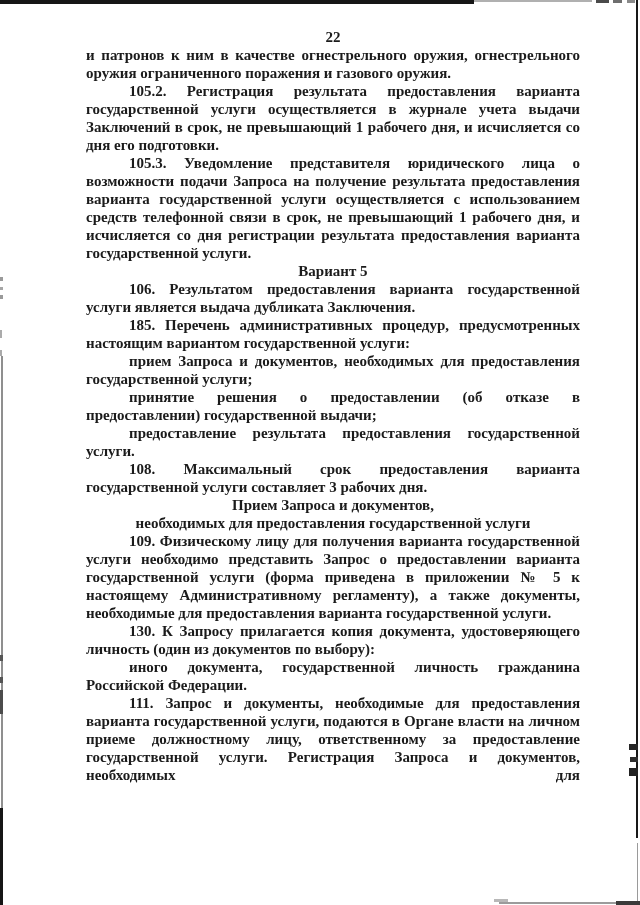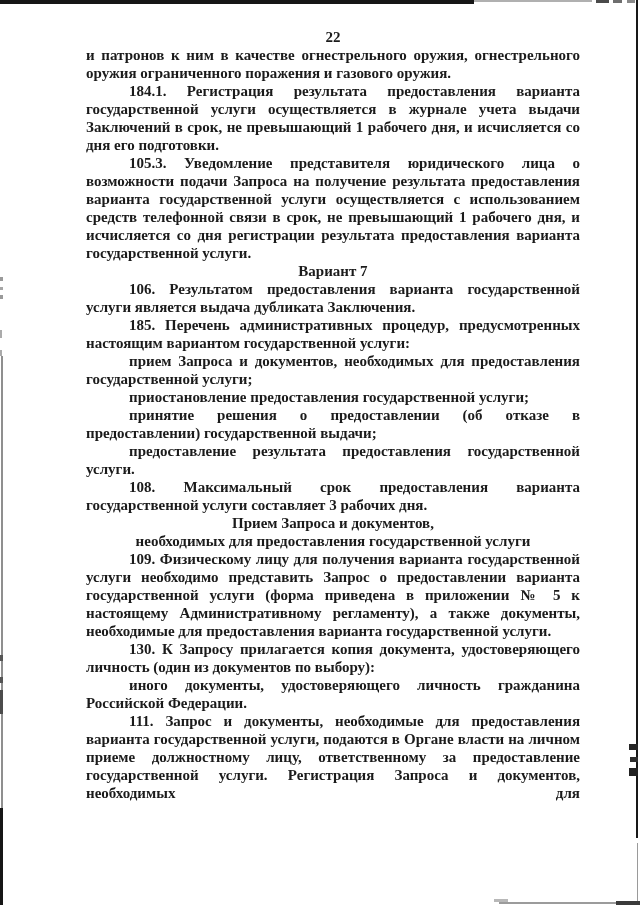--- a/index.html
+++ b/index.html
@@ -86,31 +86,30 @@
   <div class="art a-left-k3"></div>
   <div class="art a-left-thick"></div>
   <div class="art a-bottom-line"></div>
   <div class="art a-bottom-dark"></div>
   <div class="art a-bottom-nub"></div>
 
   <div class="content">
     <p class="block page-number">22</p>
 
     <p class="block">и патронов к ним в качестве огнестрельного оружия, огнестрельного оружия ограниченного поражения и газового оружия.</p>
-    <p class="block indent">184.1. Регистрация результата предоставления варианта государственной услуги осуществляется в журнале учета выдачи Заключений в срок, не превышающий 1 рабочего дня, и исчисляется со дня его подготовки.</p>
+    <p class="block indent">105.2. Регистрация результата предоставления варианта государственной услуги осуществляется в журнале учета выдачи Заключений в срок, не превышающий 1 рабочего дня, и исчисляется со дня его подготовки.</p>
     <p class="block indent">105.3. Уведомление представителя юридического лица о возможности подачи Запроса на получение результата предоставления варианта государственной услуги осуществляется с использованием средств телефонной связи в срок, не превышающий 1 рабочего дня, и исчисляется со дня регистрации результата предоставления варианта государственной услуги.</p>
-    <p class="block heading h-v4">Вариант 7</p>
+    <p class="block heading h-v4">Вариант 5</p>
     <p class="block indent">106. Результатом предоставления варианта государственной услуги является выдача дубликата Заключения.</p>
     <p class="block indent">185. Перечень административных процедур, предусмотренных настоящим вариантом государственной услуги:</p>
     <p class="block indent">прием Запроса и документов, необходимых для предоставления государственной услуги;</p>
-    <p class="block indent">приостановление предоставления государственной услуги;</p>
     <p class="block indent">принятие решения о предоставлении (об отказе в предоставлении) государственной выдачи;</p>
     <p class="block indent">предоставление результата предоставления государственной услуги.</p>
     <p class="block indent">108. Максимальный срок предоставления варианта государственной услуги составляет 3 рабочих дня.</p>
     <p class="block heading h-sec">Прием Запроса и документов,
 необходимых для предоставления государственной услуги</p>
     <p class="block indent">109. Физическому лицу для получения варианта государственной услуги необходимо представить Запрос о предоставлении варианта государственной услуги (форма приведена в приложении № 5 к настоящему Административному регламенту), а также документы, необходимые для предоставления варианта государственной услуги.</p>
     <p class="block indent">130. К Запросу прилагается копия документа, удостоверяющего личность (один из документов по выбору):</p>
-    <p class="block indent">иного документы, удостоверяющего личность гражданина Российской Федерации.</p>
+    <p class="block indent">иного документа, государственной личность гражданина Российской Федерации.</p>
     <p class="block indent justify-last">111. Запрос и документы, необходимые для предоставления варианта государственной услуги, подаются в Органе власти на личном приеме должностному лицу, ответственному за предоставление государственной услуги. Регистрация Запроса и документов, необходимых для</p>
   </div>
 
 </div>
 
 </body></html>

